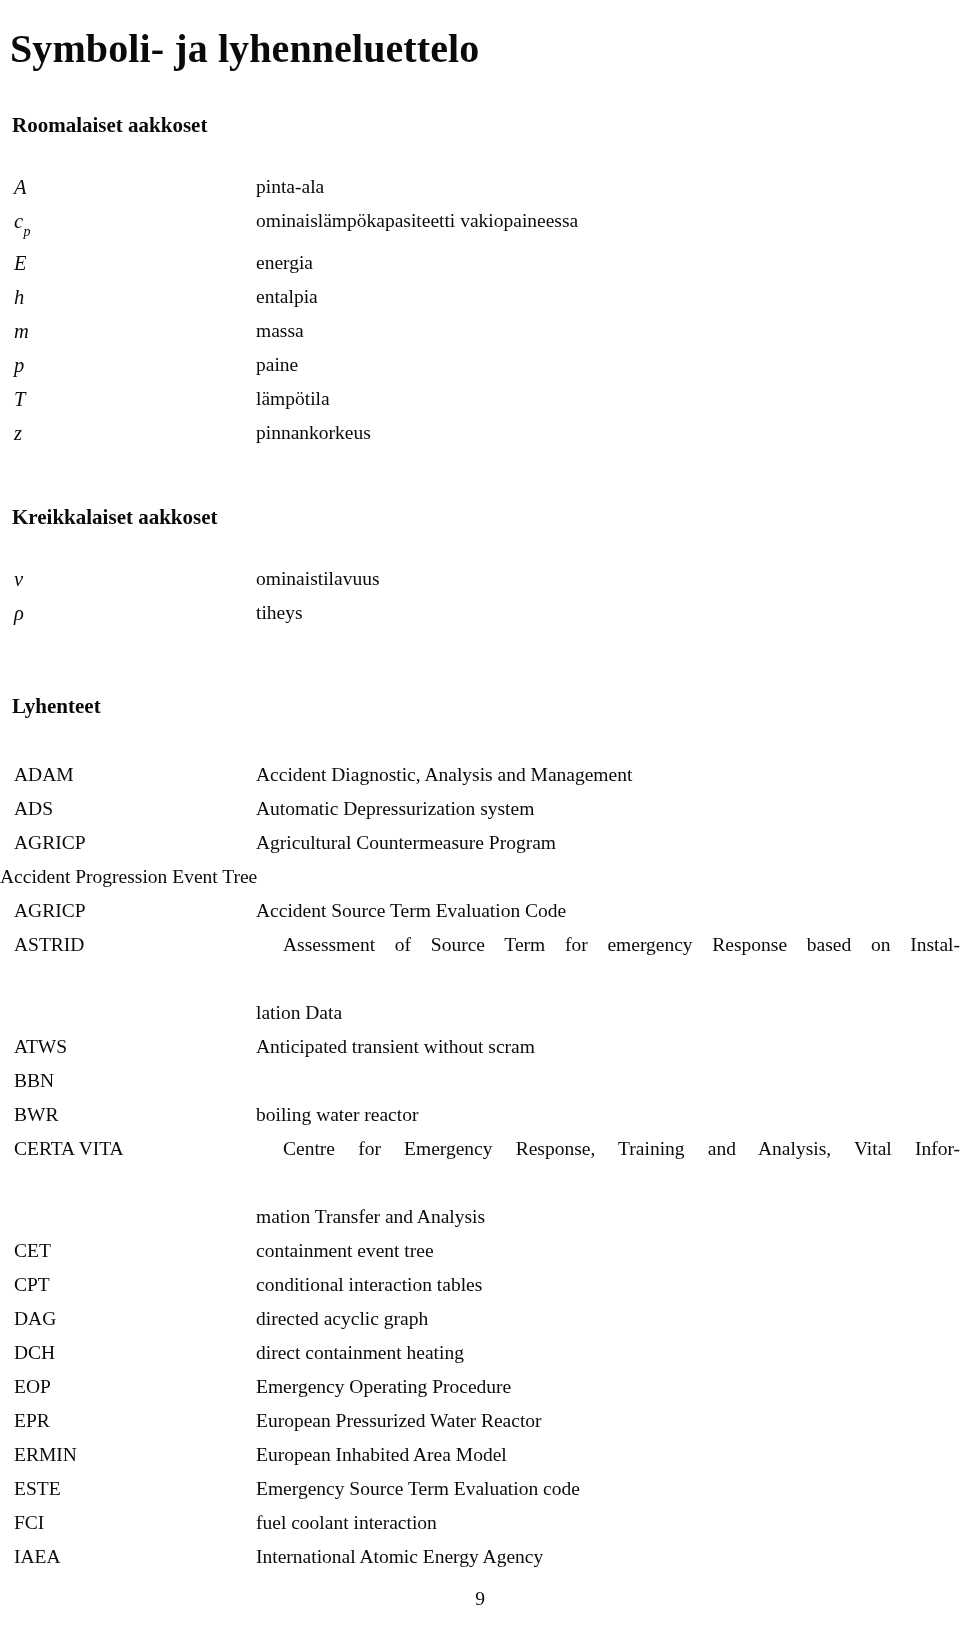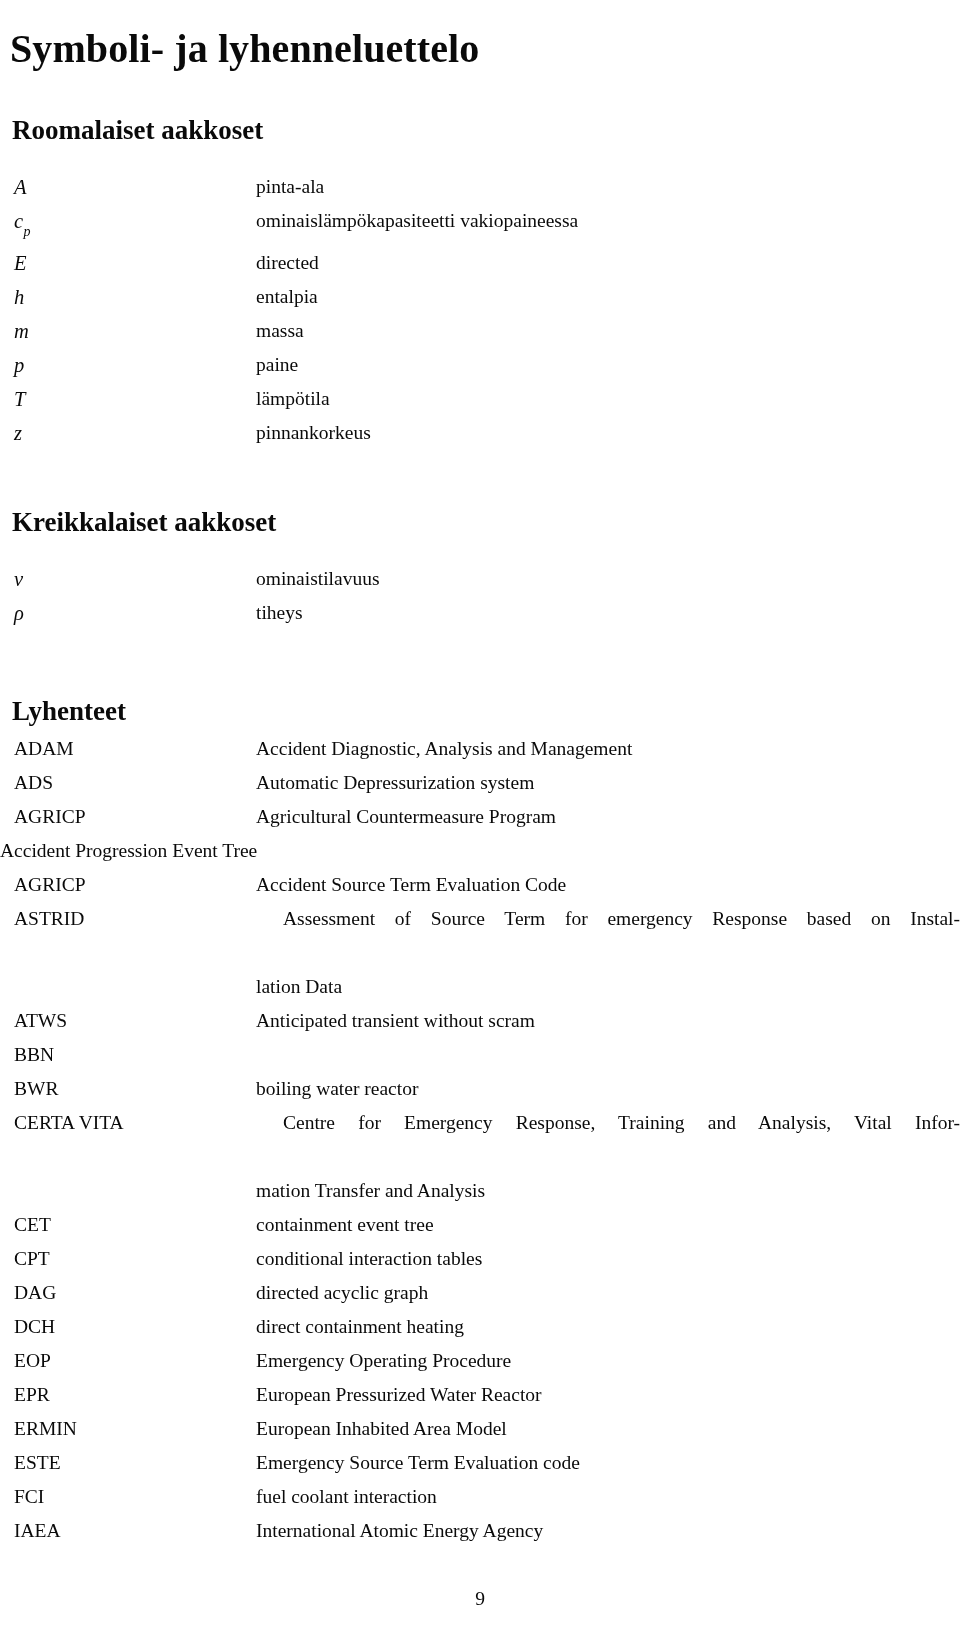--- a/index.html
+++ b/index.html
@@ -32,38 +32,38 @@
     line-height: 48px;
     font-weight: 700;
     letter-spacing: 0.1px;
     white-space: nowrap;
   }
 
   
   .section-header {
     position: absolute;
     left: 12px;
-    font-size: 27px;
+    font-size: 21px;
     line-height: 26px;
     font-weight: bold;
     white-space: nowrap;
   }
   .sh-roman  { top: 95px; }
   .sh-greek  { top: 487px; }
   .sh-abbr   { top: 676px; }
 
   
   .entry-block {
     position: absolute;
     left: 0;
     width: 960px;
   }
   .eb-roman { top: 170px; }
   .eb-greek { top: 562px; }
-  .eb-abbr  { top: 732px; font-family: Liberation Serif, serif; }
+  .eb-abbr  { top: 758px; font-family: Liberation Serif, serif; }
 
   .entry {
     position: relative;
     display: flex;
     align-items: flex-start;
     font-size: 19.5px;
     line-height: 34px;
     min-height: 34px;
   }
 
@@ -133,21 +133,21 @@
       <div class="entry">
         <div class="entry-key math">A</div>
         <div class="entry-desc">pinta-ala</div>
       </div>
       <div class="entry">
         <div class="entry-key math">c<span class="sub">p</span></div>
         <div class="entry-desc">ominaislämpökapasiteetti vakiopaineessa</div>
       </div>
       <div class="entry">
         <div class="entry-key math">E</div>
-        <div class="entry-desc">directed</div>
+        <div class="entry-desc">energia</div>
       </div>
       <div class="entry">
         <div class="entry-key math">h</div>
         <div class="entry-desc">entalpia</div>
       </div>
       <div class="entry">
         <div class="entry-key math">m</div>
         <div class="entry-desc">massa</div>
       </div>
       <div class="entry">

